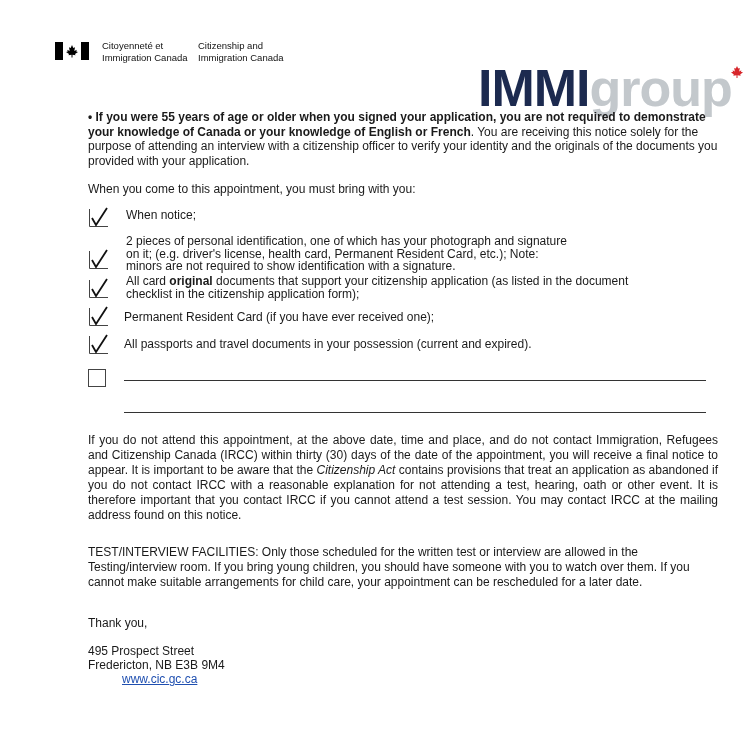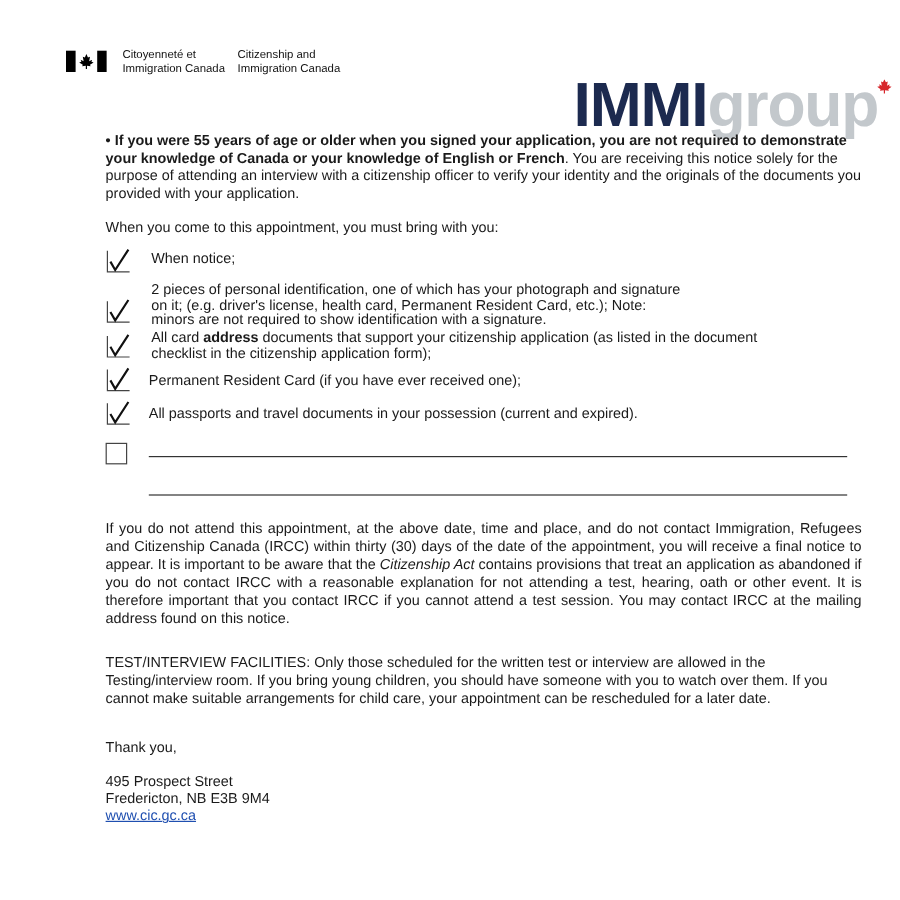--- a/index.html
+++ b/index.html
@@ -17,21 +17,21 @@
 
   .para { left: 88px; width: 630px; font-size: 12px; line-height: 14.5px; }
   .justify { text-align: justify; }
   .bold { font-weight: bold; }
 
   .check { position: absolute; left: 88px; width: 22px; height: 22px; }
   .item-text { position: absolute; font-size: 12px; line-height: 12.5px; }
   .emptybox { position: absolute; left: 88px; top: 369px; width: 18px; height: 18px; border: 1.3px solid #444; box-sizing: border-box; }
   .line { position: absolute; left: 124px; width: 582px; height: 0; border-top: 1.3px solid #333; }
 
-  a.url { color: #1f4fb0; text-decoration: underline; }
+  a.url { color: #1f4fb0; text-decoration: underline; margin-left: 34px; }
 </style>
 </head>
 <body>
 
 <svg class="abs flag" viewBox="0 0 34 18">
   <rect x="0" y="0" width="8" height="18" fill="#000"></rect>
   <rect x="26" y="0" width="8" height="18" fill="#000"></rect>
   <path d="M17 3 L18.3 6 L20 5.3 L19.3 9 L21.8 7.8 L21.2 9.5 L23 10 L20 12 L20.5 13.3 L17.5 12.8 L17.5 15.5 L16.5 15.5 L16.5 12.8 L13.5 13.3 L14 12 L11 10 L12.8 9.5 L12.2 7.8 L14.7 9 L14 5.3 L15.7 6 Z" fill="#000"></path>
 </svg>
 <div class="abs gov-fr">
@@ -68,21 +68,21 @@
     <div>2 pieces of personal identification, one of which has your photograph and signature</div>
     <div>on it; (e.g. driver's license, health card, Permanent Resident Card, etc.); Note:</div>
     <div>minors are not required to show identification with a signature.</div>
   </div>
 
   <svg class="check" style="top:277px;" viewBox="0 0 22 22">
     <path d="M1.5 3 V20.5 H20" stroke="#444" stroke-width="1" fill="none"></path>
     <path d="M4 12 L8 19 L19 2" stroke="#111" stroke-width="1.8" fill="none"></path>
   </svg>
   <div class="item-text" style="left:126px; top:275px;">
-    <div><span>All card </span><span class="bold">address</span><span> documents that support your citizenship application (as listed in the document</span></div>
+    <div><span>All card </span><span class="bold">original</span><span> documents that support your citizenship application (as listed in the document</span></div>
     <div>checklist in the citizenship application form);</div>
   </div>
 
   <svg class="check" style="top:305px;" viewBox="0 0 22 22">
     <path d="M1.5 3 V20.5 H20" stroke="#444" stroke-width="1" fill="none"></path>
     <path d="M4 12 L8 19 L19 2" stroke="#111" stroke-width="1.8" fill="none"></path>
   </svg>
   <div class="item-text" style="left:124px; top:311px;">Permanent Resident Card (if you have ever received one);</div>
 
   <svg class="check" style="top:333px;" viewBox="0 0 22 22">

